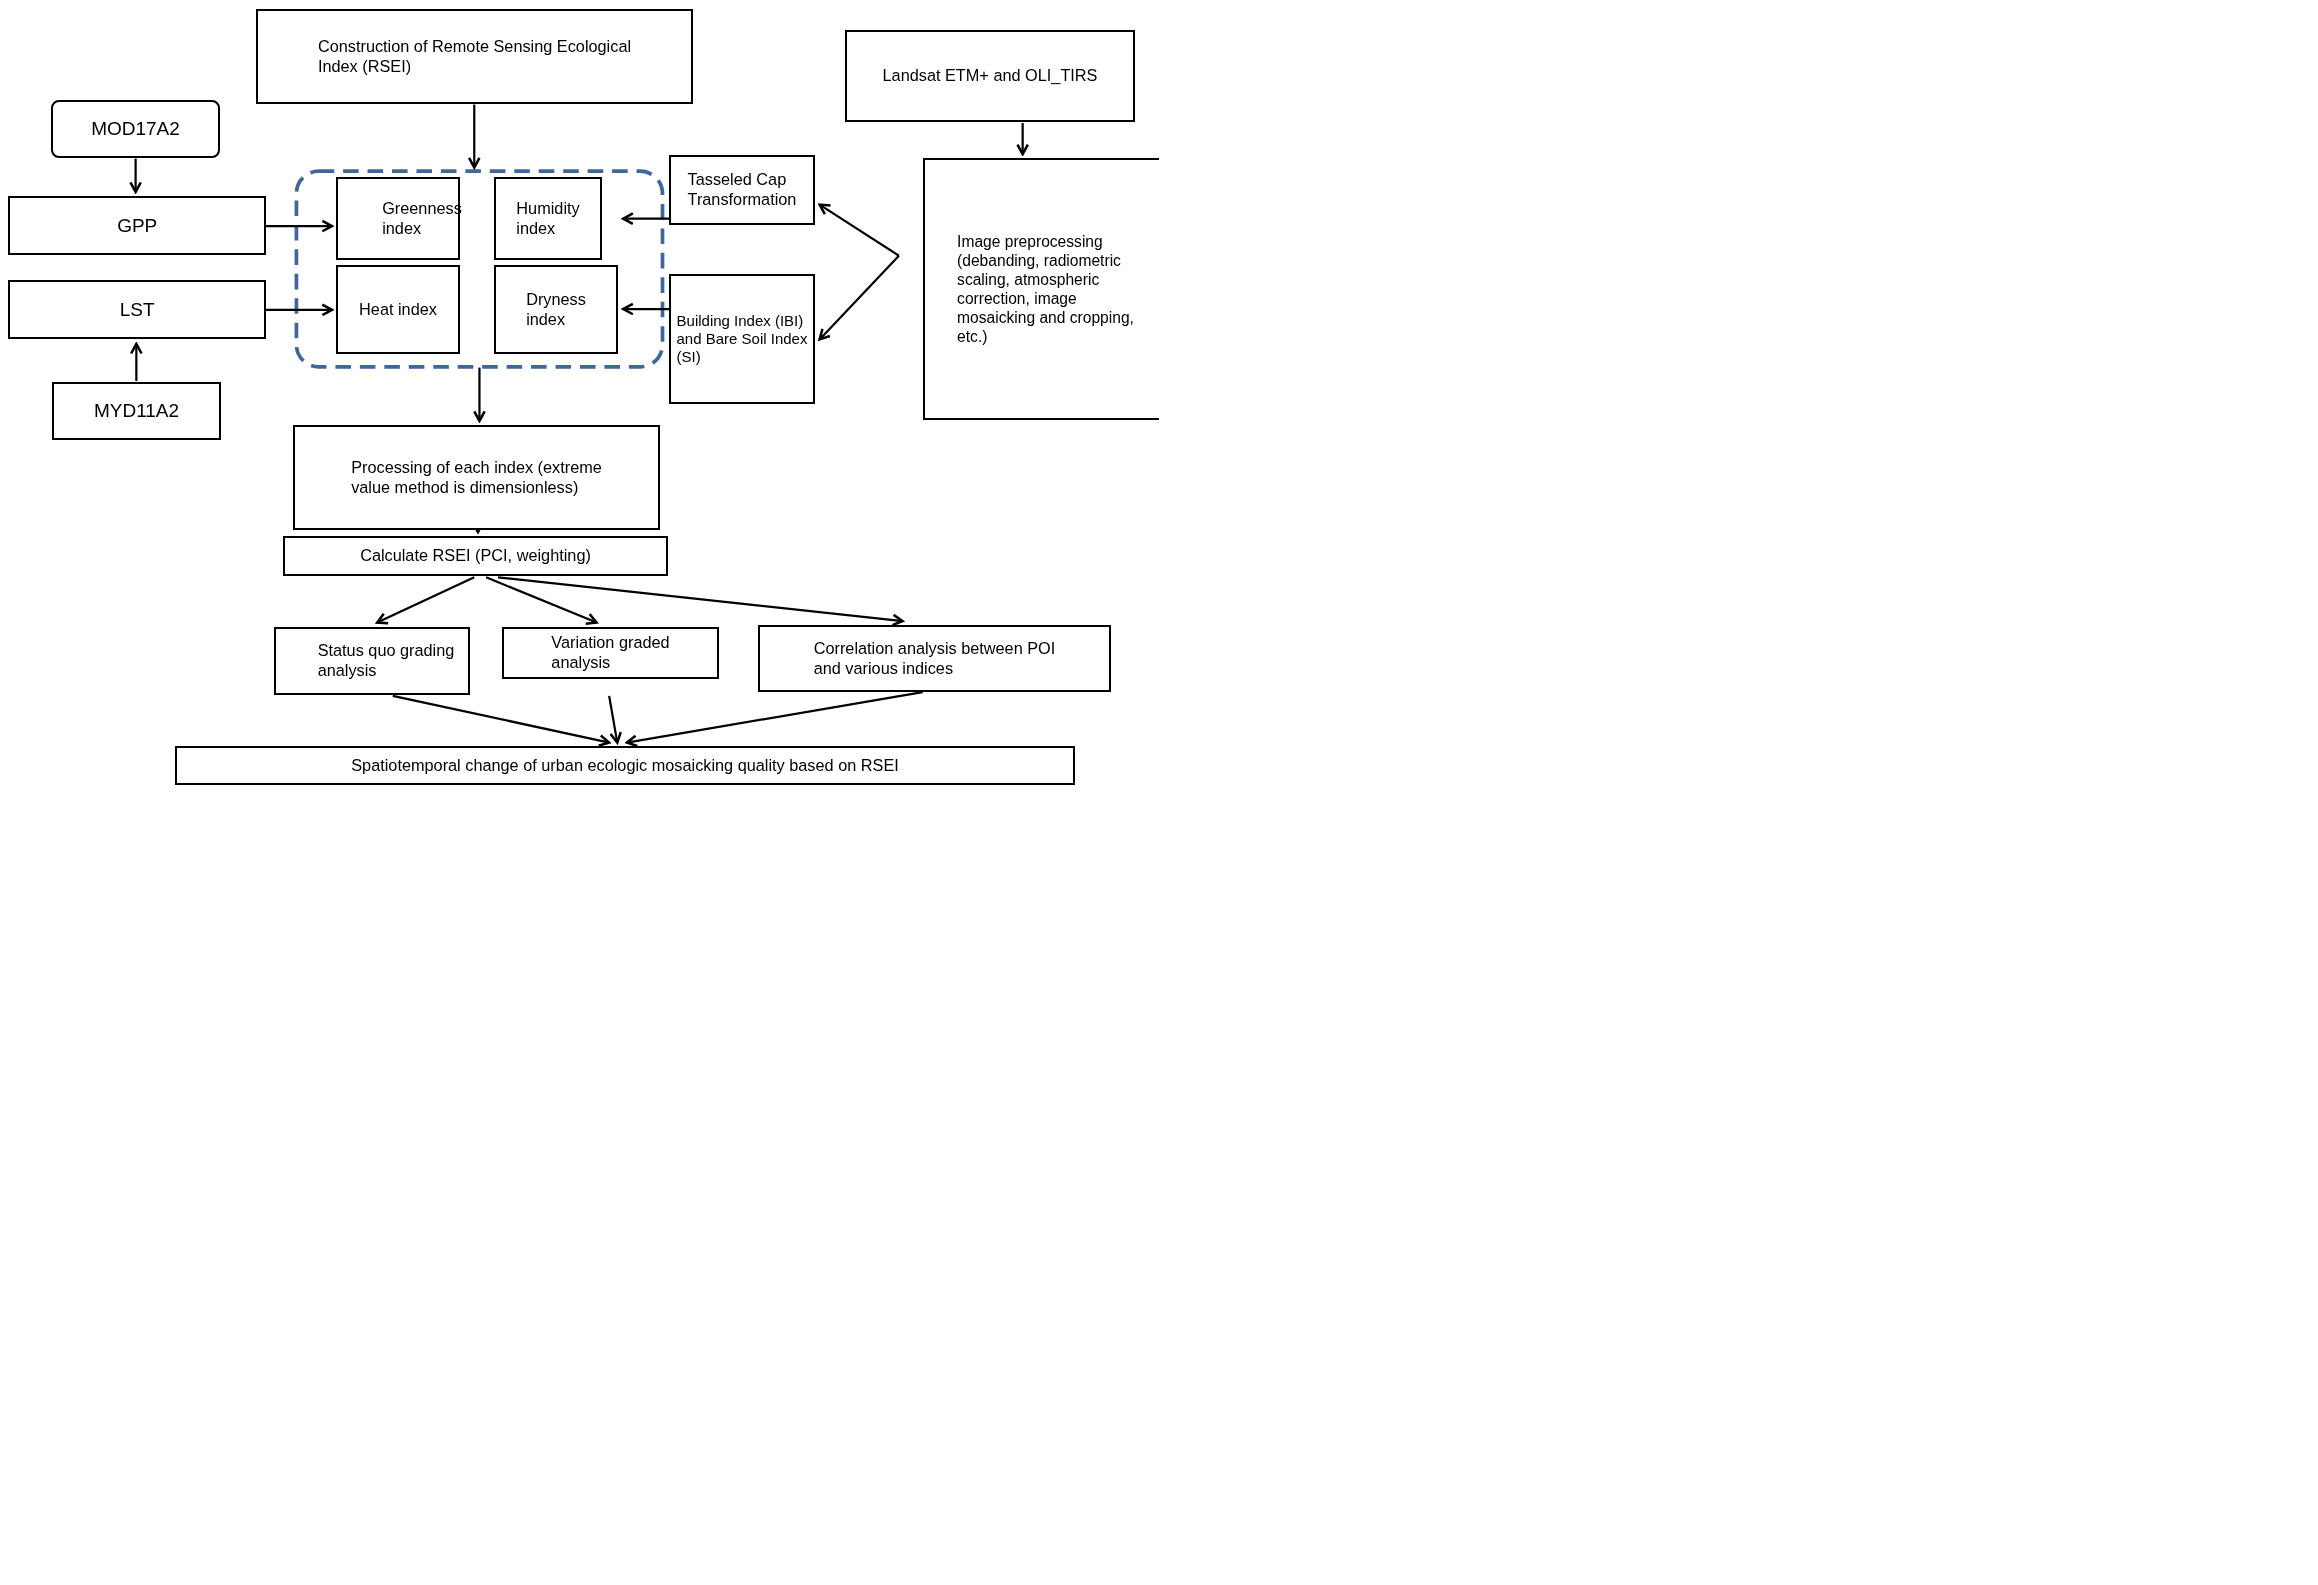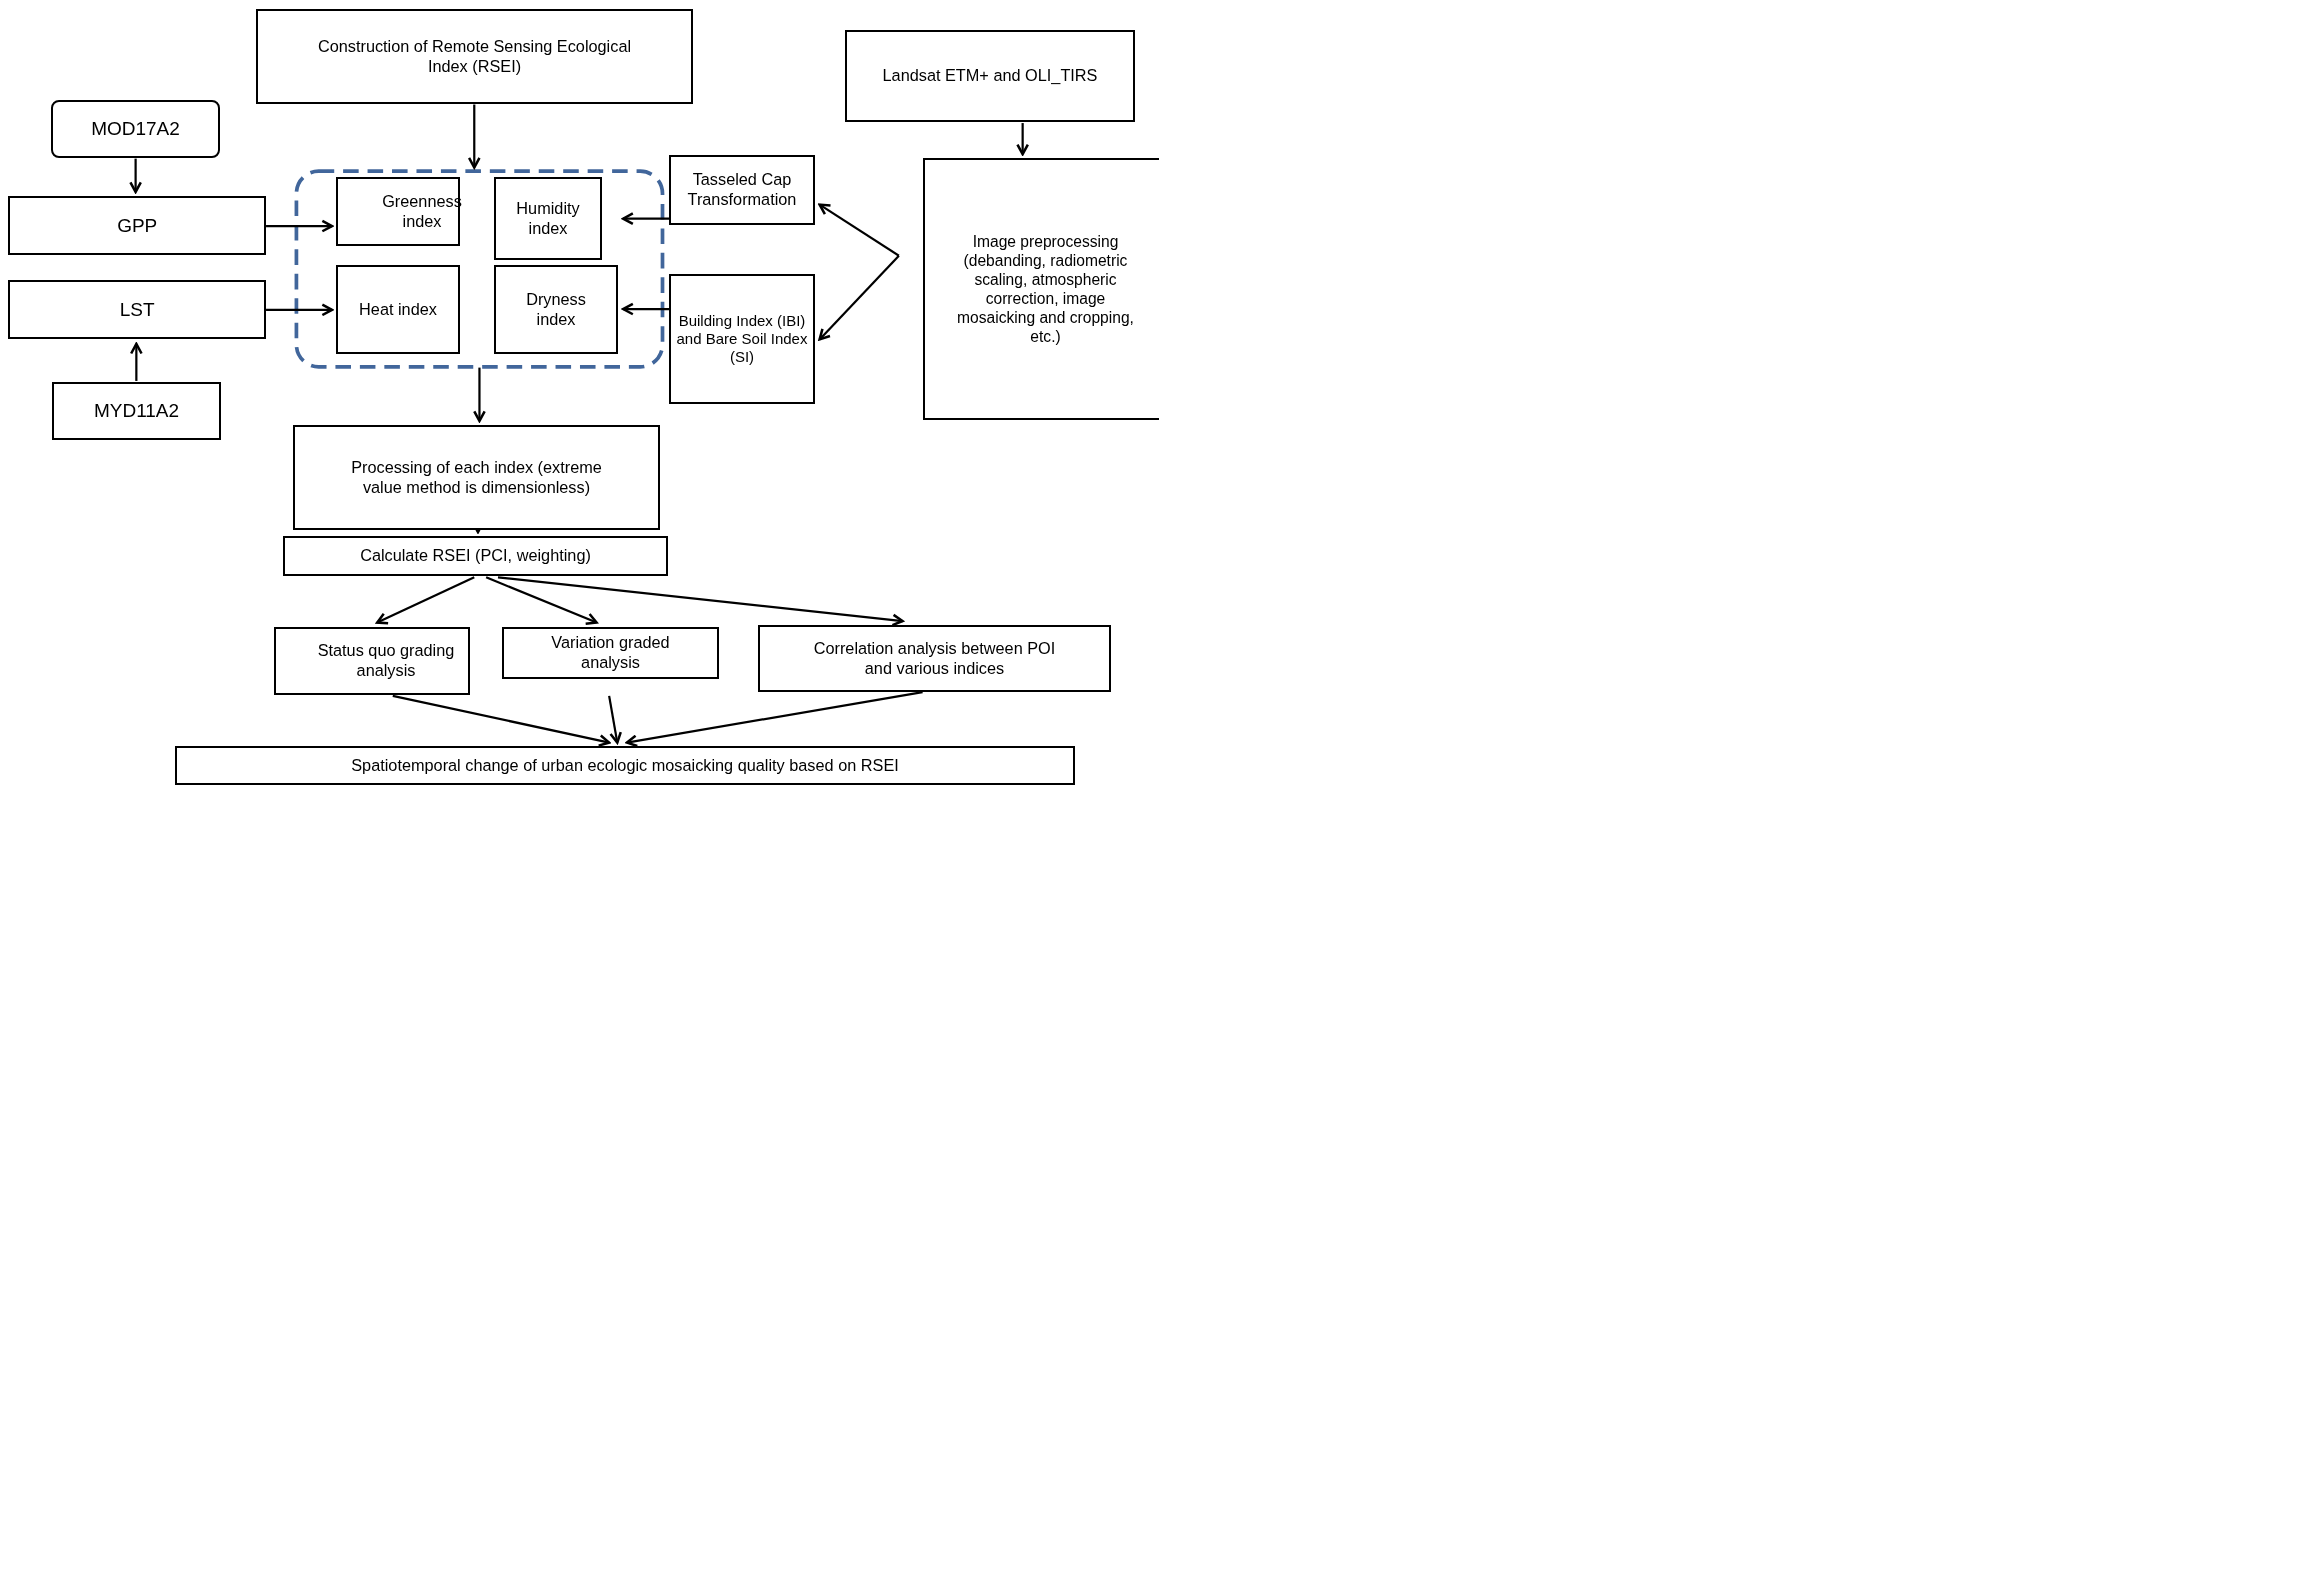--- a/index.html
+++ b/index.html
@@ -16,21 +16,20 @@
     width:1159px;height:793px;
     background:var(--background);
     overflow:hidden;
   }
   .node{
     position:absolute;
     box-sizing:border-box;
     background:var(--box-fill);
     border:2.2px solid var(--box-border);
     display:flex;align-items:center;justify-content:center;
-    text-align:center;
     z-index:2;
   }
   .label{
     white-space:pre-line;
     line-height:1.22;
     padding:0 4.4px;
   }
   .fs21{font-size:15.6px;}
   .fs22{font-size:16.3px;}
   .fs20{font-size:15px;}
@@ -104,21 +103,21 @@
   </div>
 
   <div class="node" style="left:8.2px;top:280px;width:258px;height:59px;">
     <span class="label fs26">LST</span>
   </div>
 
   <div class="node" style="left:52px;top:382px;width:169px;height:58px;">
     <span class="label fs26">MYD11A2</span>
   </div>
 
-  <div class="node" style="left:336px;top:177px;width:124px;height:69px;padding-left:48px;">
+  <div class="node" style="left:336px;top:177px;width:124px;height:83px;padding-left:48px;">
     <span class="label fs22">Greenness
 index</span>
   </div>
 
   <div class="node" style="left:336px;top:265px;width:124px;height:89px;">
     <span class="label fs22">Heat index</span>
   </div>
 
   <div class="node" style="left:494px;top:177px;width:108px;height:83px;">
     <span class="label fs22">Humidity

